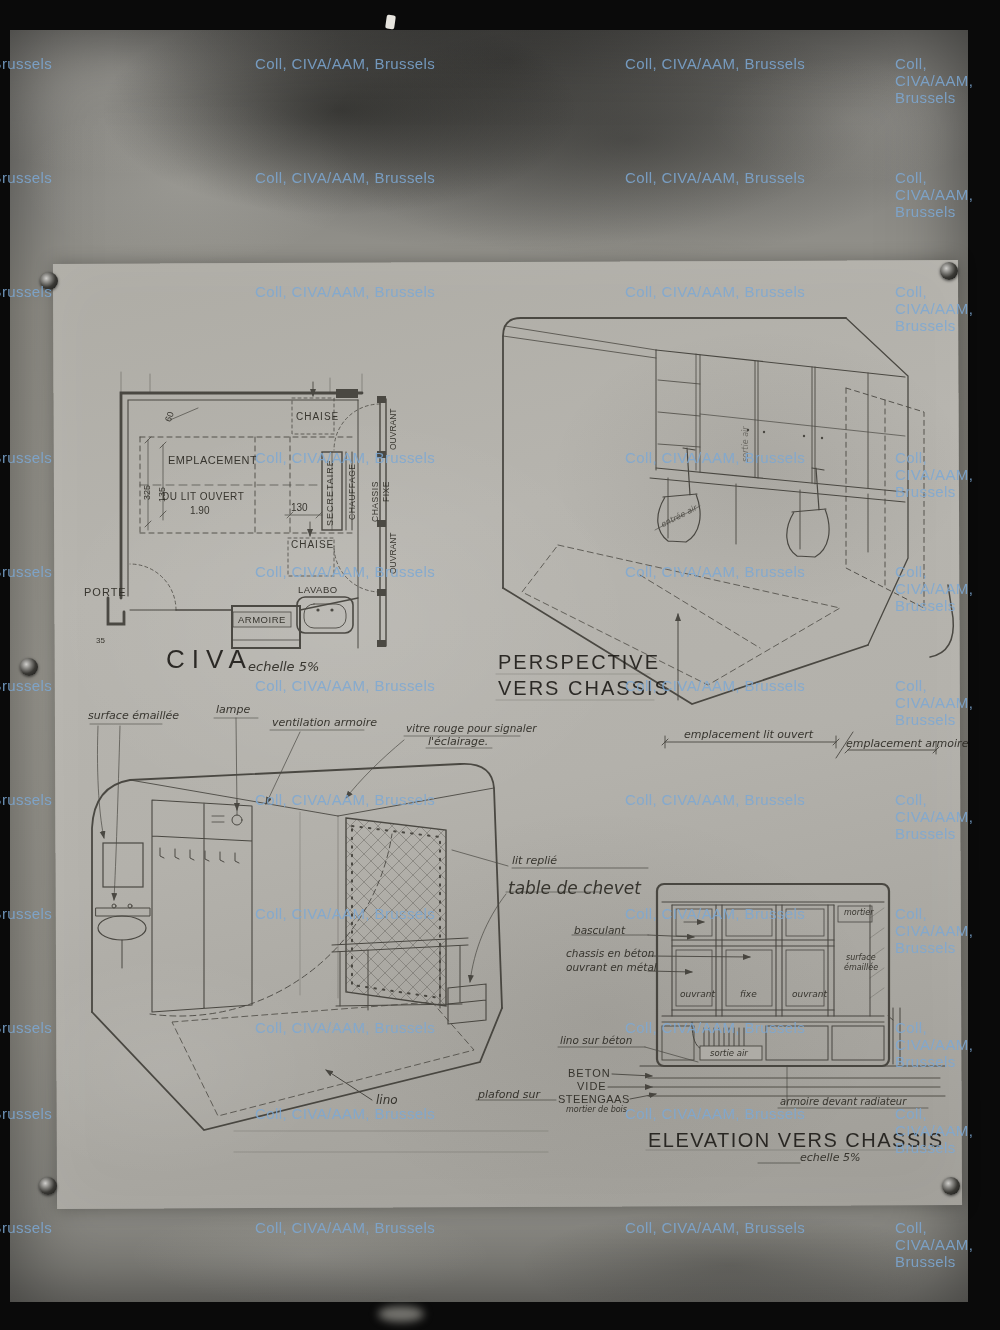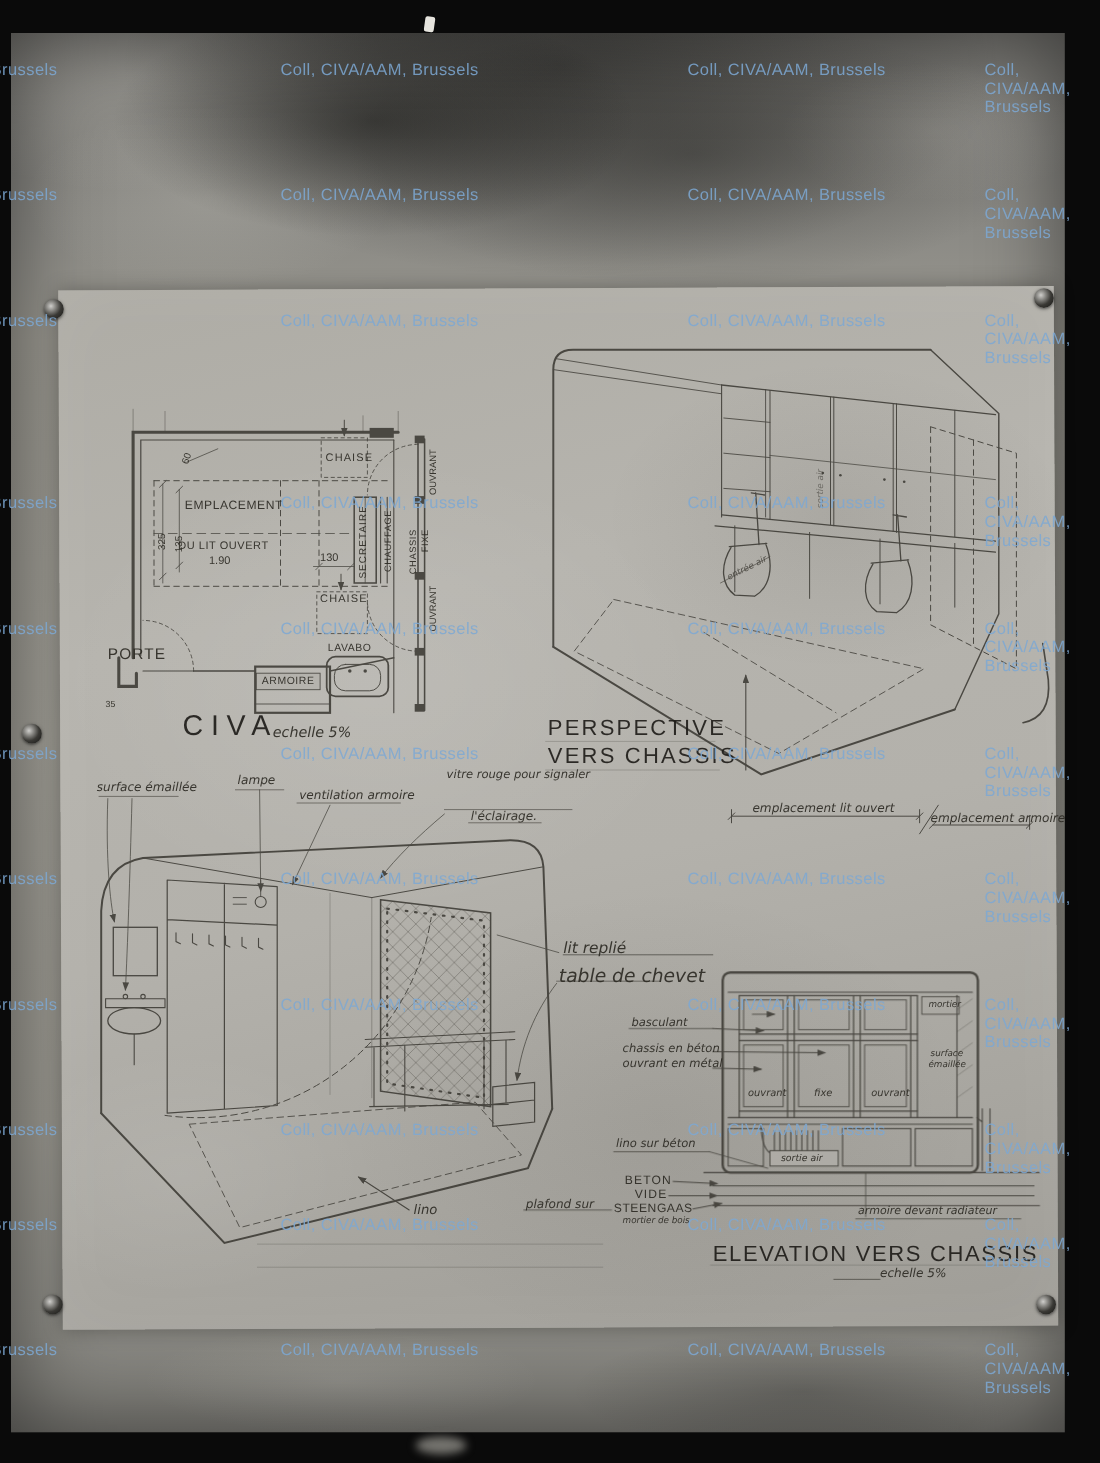--- a/index.html
+++ b/index.html
@@ -216,40 +216,40 @@
   <div class="lbl caps rot" style="left:158px;top:502px;font-size:9px;transform:rotate(-90deg)">135</div>
   <div class="lbl caps rot" style="left:164px;top:420px;font-size:9px;transform:rotate(-70deg)">60</div>
   <div class="lbl caps" style="left:291px;top:503px;font-size:10px">130</div>
   <div class="lbl caps rot" style="left:326px;top:526px;font-size:9px;letter-spacing:1px;transform:rotate(-90deg)">SECRETAIRE</div>
   <div class="lbl caps rot" style="left:348px;top:520px;font-size:8.5px;letter-spacing:.5px;transform:rotate(-90deg)">CHAUFFAGE</div>
   <div class="lbl caps rot" style="left:371px;top:522px;font-size:8.5px;letter-spacing:.5px;transform:rotate(-90deg)">CHASSIS</div>
   <div class="lbl caps rot" style="left:382px;top:502px;font-size:8.5px;letter-spacing:.5px;transform:rotate(-90deg)">FIXE</div>
   <div class="lbl caps rot" style="left:389px;top:450px;font-size:8.5px;transform:rotate(-90deg)">OUVRANT</div>
   <div class="lbl caps rot" style="left:389px;top:574px;font-size:8.5px;transform:rotate(-90deg)">OUVRANT</div>
   <div class="lbl caps" style="left:291px;top:540px;font-size:10px;letter-spacing:1px">CHAISE</div>
-  <div class="lbl caps" style="left:98px;top:587px;font-size:14px;letter-spacing:1px">PORTE</div>
+  <div class="lbl caps" style="left:84px;top:587px;font-size:11px;letter-spacing:1px">PORTE</div>
   <div class="lbl caps" style="left:298px;top:585px;font-size:9.5px;letter-spacing:.5px">LAVABO</div>
   <div class="lbl caps" style="left:238px;top:615px;font-size:9.5px;letter-spacing:.5px">ARMOIRE</div>
   <div class="lbl caps" style="left:96px;top:637px;font-size:8px">35</div>
   <div class="lbl caps title" style="left:166px;top:646px;font-size:26px;letter-spacing:7px">CIVA</div>
   <div class="lbl hand" style="left:248px;top:660px;font-size:13px">echelle 5%</div>
 
   <div class="lbl caps title" style="left:498px;top:652px;font-size:20px;letter-spacing:2px">PERSPECTIVE</div>
   <div class="lbl caps title" style="left:498px;top:678px;font-size:20px;letter-spacing:2px">VERS CHASSIS</div>
   <div class="lbl hand rot" style="left:660px;top:522px;font-size:8px;opacity:.75;transform:rotate(-27deg)">entrée air</div>
   <div class="lbl hand rot" style="left:742px;top:462px;font-size:8px;opacity:.55;transform:rotate(-90deg)">sortie air</div>
   <div class="lbl hand" style="left:684px;top:729px;font-size:11px">emplacement lit ouvert</div>
   <div class="lbl hand" style="left:846px;top:738px;font-size:11px">emplacement armoire</div>
 
   <div class="lbl hand" style="left:88px;top:710px;font-size:11px">surface émaillée</div>
   <div class="lbl hand" style="left:216px;top:704px;font-size:11px">lampe</div>
   <div class="lbl hand" style="left:272px;top:717px;font-size:11px">ventilation armoire</div>
-  <div class="lbl hand" style="left:406px;top:699px;font-size:10.5px">vitre rouge pour signaler</div>
+  <div class="lbl hand" style="left:406px;top:723px;font-size:10.5px">vitre rouge pour signaler</div>
   <div class="lbl hand" style="left:428px;top:736px;font-size:11px">l'éclairage.</div>
-  <div class="lbl hand" style="left:512px;top:855px;font-size:14px">lit replié</div>
+  <div class="lbl hand" style="left:512px;top:855px;font-size:11px">lit replié</div>
   <div class="lbl hand" style="left:508px;top:880px;font-size:17px">table de chevet</div>
   <div class="lbl hand" style="left:376px;top:1094px;font-size:12px">lino</div>
 
   <div class="lbl hand" style="left:574px;top:925px;font-size:10.5px">basculant</div>
   <div class="lbl hand" style="left:566px;top:948px;font-size:10.5px">chassis en béton</div>
   <div class="lbl hand" style="left:566px;top:962px;font-size:10.5px">ouvrant en métal</div>
   <div class="lbl hand" style="left:680px;top:990px;font-size:9px">ouvrant</div>
   <div class="lbl hand" style="left:740px;top:990px;font-size:9px">fixe</div>
   <div class="lbl hand" style="left:792px;top:990px;font-size:9px">ouvrant</div>
   <div class="lbl hand" style="left:710px;top:1049px;font-size:8.5px">sortie air</div>

